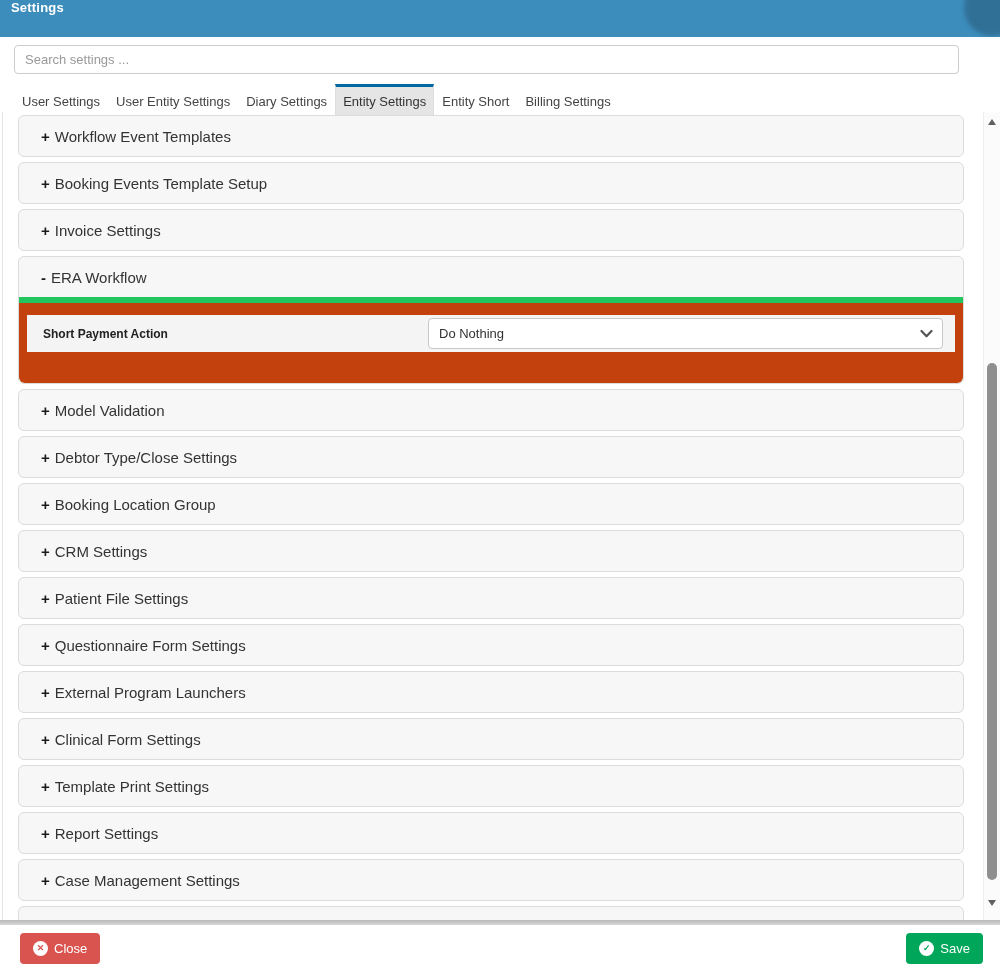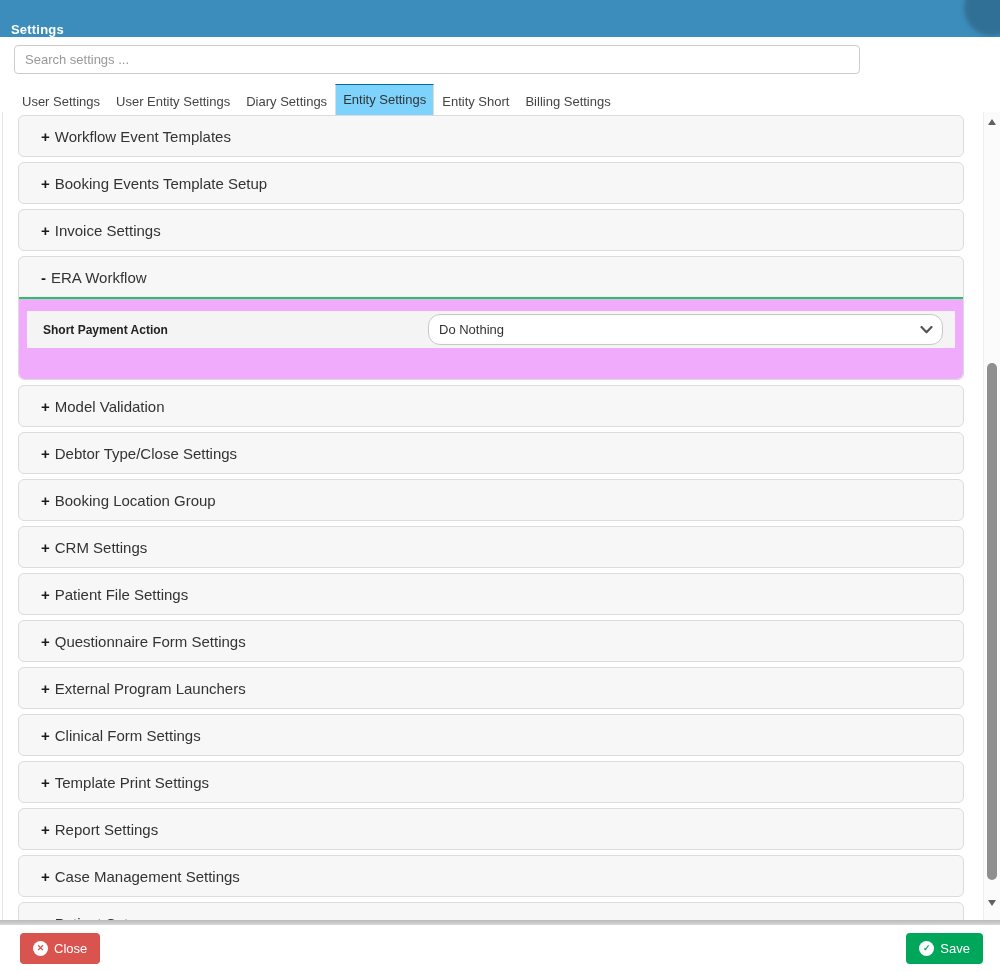--- a/index.html
+++ b/index.html
@@ -9,38 +9,38 @@
     background: #fff;
     position: relative;
     color: #333;
   }
   
   .modal-header {
     height: 37px;
     background: #3c8dbc;
     color: #fff;
     display: flex;
-    align-items: flex-end;
+    align-items: flex-start;
     padding: 0 11px;
     position: relative;
     overflow: hidden;
   }
   .modal-title { font-size: 13px; font-weight: bold; letter-spacing: .2px; }
   .corner-circle {
     position: absolute;
     right: -20px; top: -20px;
     width: 56px; height: 56px;
     border-radius: 50%;
     background: rgba(20,40,55,0.28);
     filter: blur(2px);
   }
   
   .search-row { margin: 8px 14px 0 14px; }
   .search-input {
-    width: 846px; height: 29px;
+    width: 945px; height: 29px;
     border: 1px solid #ccc; border-radius: 4px;
     padding: 0 10px; font-size: 13px; color: #404040;
     font-family: "Liberation Sans", sans-serif;
     outline: none; display: block;
   }
   .search-input::placeholder { color: #999; }
   
   .tab-bar {
     display: flex;
     margin: 10px 0 0 14px;
@@ -50,24 +50,24 @@
     font-size: 13px;
     color: #444;
     padding: 7px 7px 8px 7px;
     border: 1px solid transparent;
     border-top-width: 3px;
     border-bottom: none;
     cursor: pointer;
     white-space: nowrap;
   }
   .tab.active {
-    background: #7dd3fc;
+    background: #e5e5e5;
     border-left-color: #ddd;
     border-right-color: #ddd;
-    border-top: 1px solid #0369a1;
+    border-top: 3px solid #0369a1;
     color: #333;
   }
   
   .content {
     position: absolute;
     top: 112px; left: 2px; right: 20px; bottom: 52px;
     border-left: 1px solid #e5e5e5;
     padding: 3px 0 0 15px;
     overflow: hidden;
   }
@@ -86,43 +86,43 @@
   }
   .expand-icon {
     font-weight: bold;
     font-size: 15px;
     color: #1a1a1a;
     margin-right: 5px;
     line-height: 1;
   }
   .panel-title { font-size: 15px; color: #333; }
   .panel-body {
-    background: #f0abfc;
-    border-top: 2px solid #22c55e;
+    background: #c2410c;
+    border-top: 6px solid #22c55e;
     border-radius: 0 0 6px 6px;
     padding: 12px 8px 31px 8px;
   }
   .field-row {
     background: #f4f4f4;
     height: 37px;
     display: flex;
     align-items: center;
     padding: 0 12px 0 16px;
   }
   .field-label {
     font-size: 12px;
     font-weight: bold;
     color: #222;
     width: 385px;
     flex: none;
   }
   .select-wrap { flex: 1; position: relative; height: 31px; }
   .setting-select {
     width: 100%; height: 31px;
-    border: 1px solid #c8c8c8; border-radius: 12px;
+    border: 1px solid #c8c8c8; border-radius: 4px;
     background: #fff;
     -webkit-appearance: none; appearance: none;
     padding: 0 30px 0 10px;
     font-size: 13px; color: #333;
     font-family: "Liberation Sans", sans-serif;
     outline: none;
   }
   .chevron {
     position: absolute;
     right: 10px; top: 50%;

